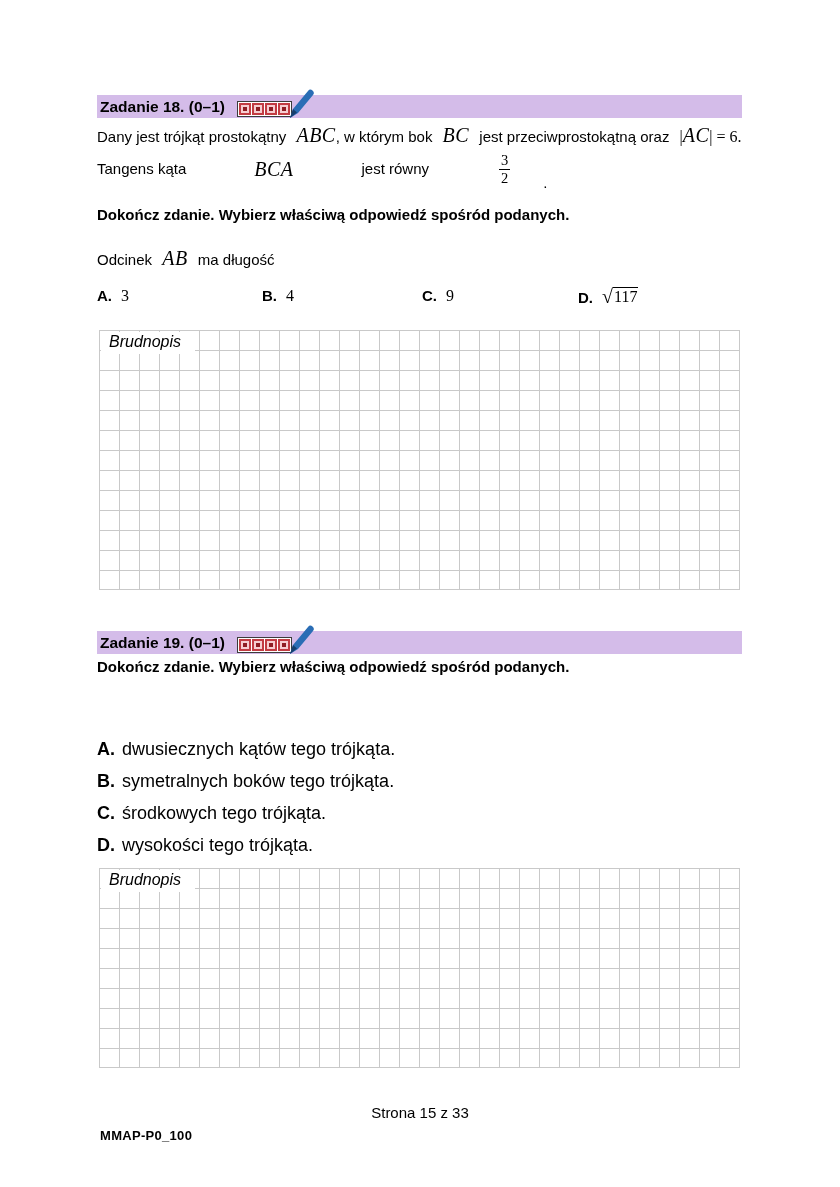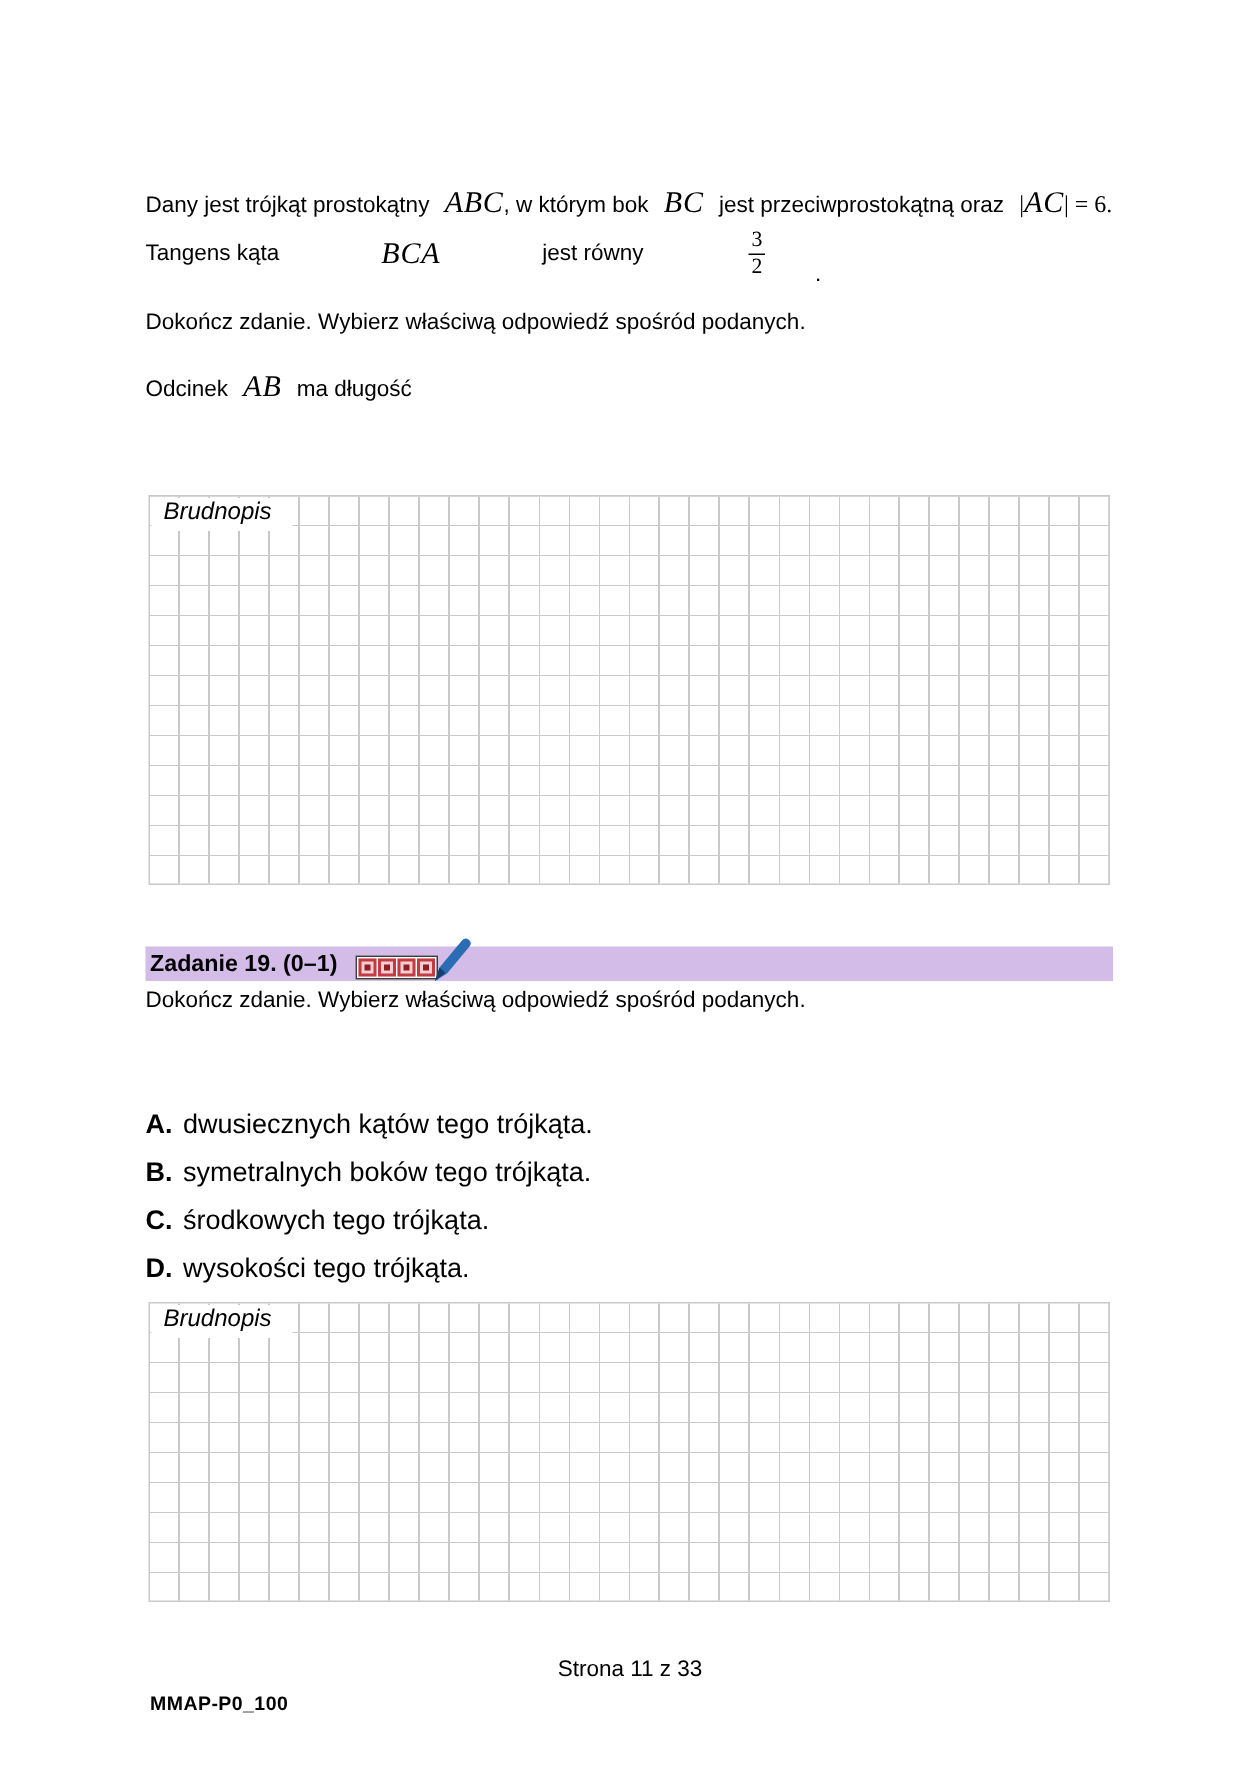--- a/index.html
+++ b/index.html
@@ -38,21 +38,21 @@
   .boxes i{
     width:12px;height:12px;border:2px solid var(--icon-red);
     background:var(--icon-red-fill);position:relative;display:block;
   }
   .boxes i::after{
     content:"";position:absolute;left:2px;top:2px;width:4px;height:4px;
     background:var(--icon-dot);
   }
   .pen{margin-left:-5px;}
   .para{position:absolute;left:97px;width:660px;font-size:15px;line-height:20px;}
-  .bold{font-weight:normal;}
+  .bold{font-weight:bold;}
   .mi{font-family:"Liberation Serif",serif;font-style:italic;font-size:20px;letter-spacing:0.5px;}
   .mn{font-family:"Liberation Serif",serif;font-size:16px;}
   .mspace{display:inline-block;width:6px;}
   .frac{
     display:inline-flex;flex-direction:column;text-align:center;
     vertical-align:middle;font-family:"Liberation Serif",serif;
     font-size:14.5px;line-height:1.15;margin:0 2px;
   }
   .frac .num{border-bottom:1px solid #000;padding:0 2px;}
   .frac-line{display:flex;align-items:center;height:38px;}
@@ -76,20 +76,35 @@
   .optlist .opt{position:absolute;left:97px;font-size:18px;}
   .optlist .opt .olabel{font-weight:bold;display:inline-block;width:25px;}
   .footer-page{position:absolute;left:0;right:0;text-align:center;font-size:15px;}
   .footer-code{position:absolute;left:100px;font-size:13px;font-weight:bold;letter-spacing:0.3px;}
 </style>
 </head>
 <body>
 
 <div class="page">
 
+  <div class="bar" style="top:95px;">
+    <span class="bar-title">Zadanie 18. (0–1)</span>
+    <span class="task-icon">
+      <span class="boxes">
+          <i></i>
+          <i></i>
+          <i></i>
+          <i></i>
+        </span>
+      <svg class="pen" width="27" height="33" viewBox="0 0 27 33">
+        <path d="M3 30 L6 21 L21 3 Q23 0.5 25.5 2.5 Q28 4.5 26 7 L11 25 Z" fill="var(--pen-blue)"></path>
+        <path d="M3 30 L6 21 L10 24.5 Z" fill="var(--pen-dark)"></path>
+      </svg>
+    </span>
+  </div>
 
   <div class="para" style="top:125px;">
     <span>Dany jest trójkąt prostokątny </span><span class="mspace"></span><span class="mi">ABC</span><span>, w którym bok </span><span class="mspace"></span><span class="mi">BC</span><span class="mspace"></span><span> jest przeciwprostokątną oraz </span><span class="mspace"></span><span class="mn">|</span><span class="mi">AC</span><span class="mn">| = 6.</span>
   </div>
 
   <div class="para frac-line" style="top:150px;gap:31px;">
     <span>Tangens kąta </span>
       <span class="mspace"></span>
       <span class="mi">BCA</span>
       <span class="mspace"></span>
@@ -101,20 +116,37 @@
     </span>
     <span style="align-self:flex-end;line-height:10px;">.</span>
   </div>
 
   <div class="para bold" style="top:205px;">Dokończ zdanie. Wybierz właściwą odpowiedź spośród podanych.</div>
 
   <div class="para" style="top:248px;">
     <span>Odcinek </span><span class="mspace"></span><span class="mi">AB</span><span class="mspace"></span><span> ma długość</span>
   </div>
 
+  <div class="answers" style="top:287px;">
+    <span class="answer" style="left:0;">
+      <span class="alabel">A.</span><span class="mn">3</span>
+    </span>
+    <span class="answer" style="left:165px;">
+      <span class="alabel">B.</span><span class="mn">4</span>
+    </span>
+    <span class="answer" style="left:325px;">
+      <span class="alabel">C.</span><span class="mn">9</span>
+    </span>
+    <span class="answer" style="left:481px;">
+      <span class="alabel">D.</span><span class="sqrt">
+          <span class="sign">√</span>
+          <span class="radicand">117</span>
+        </span>
+    </span>
+  </div>
 
   <div class="grid" style="top:330px;height:260px;">
     <span class="scratch-label">Brudnopis</span>
   </div>
 
   <div class="bar" style="top:631px;">
     <span class="bar-title">Zadanie 19. (0–1)</span>
     <span class="task-icon">
       <span class="boxes">
           <i></i>
@@ -144,16 +176,16 @@
     </div>
     <div class="opt" style="top:835px;">
       <span class="olabel">D.</span><span>wysokości tego trójkąta.</span>
     </div>
   </div>
 
   <div class="grid" style="top:868px;height:200px;">
     <span class="scratch-label">Brudnopis</span>
   </div>
 
-  <div class="footer-page" style="top:1104px;">Strona 11 z 33</div>
+  <div class="footer-page" style="top:1104px;">Strona 15 z 33</div>
   <div class="footer-code" style="top:1128px;">MMAP-P0_100</div>
 
 </div>
 
 </body></html>

